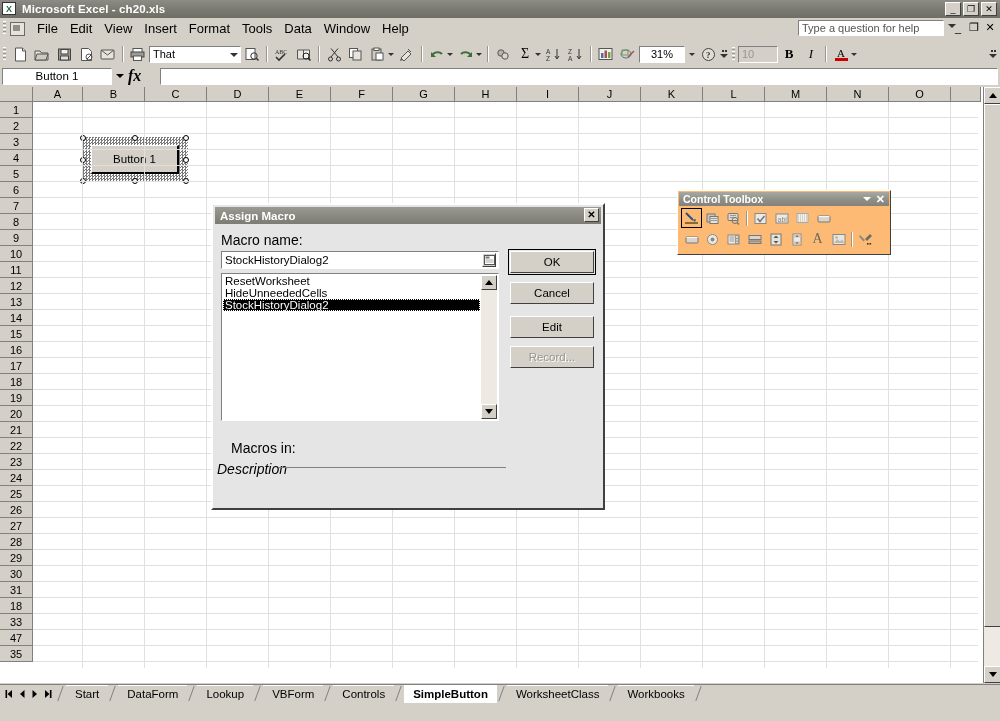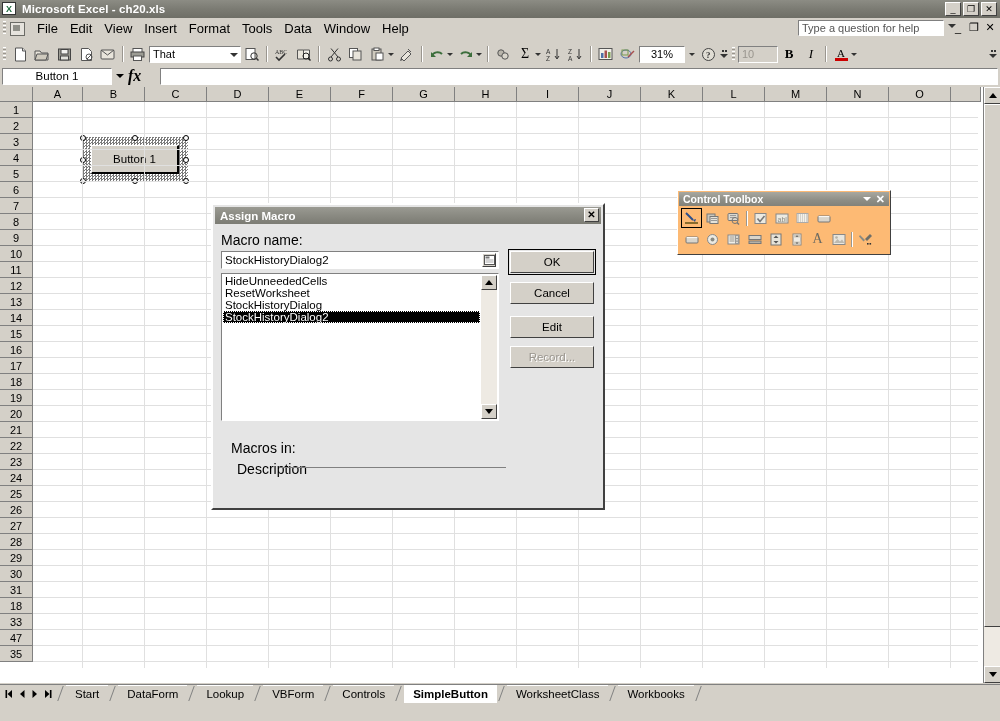--- a/index.html
+++ b/index.html
@@ -988,47 +988,44 @@
             <rect x="1.5" y="1.5" width="4" height="2" fill="#777"></rect>
             <rect x="1.5" y="4.5" width="8" height="1" fill="#aaa"></rect>
             <rect x="1.5" y="6.5" width="8" height="1" fill="#aaa"></rect>
           </svg>
       </div>
     </div>
 
     <div class="macro-list">
       <div class="mlist-items" id="mlist">
           <div class="mli">
-            <span>HideUnneededCells</span>
-          </div>
-          <div class="mli">
             <span>ResetWorksheet</span>
           </div>
           <div class="mli">
-            <span>StockHistoryDialog</span>
+            <span>HideUnneededCells</span>
           </div>
           <div class="mli sel">
             <span>StockHistoryDialog2</span>
           </div>
         </div>
       <div class="mlist-sb">
         <div class="sb-btn" style="width:16px;height:15px;">
             <div class="arw-up"></div>
           </div>
         <div style="position:absolute;left:0;bottom:0;width:16px;height:15px;">
           <div class="sb-btn" style="width:16px;height:15px;">
               <div class="arw-dn"></div>
             </div>
         </div>
       </div>
     </div>
 
     <div class="dlg-label" style="left:18px;top:235px;text-align:center;">Macros in:</div>
 
-    <div class="dlg-label" style="left:24px;top:256px;">Description</div>
+    <div class="dlg-label" style="left:4px;top:256px;font-style:italic;">Description</div>
     <div class="desc-line"></div>
     <div class="dlg-label" style="left:10px;top:274px;"></div>
 
     <div class="dlg-btn default" style="left:297px;top:46px;">
       <span>OK</span>
     </div>
     <div class="dlg-btn" style="left:297px;top:77px;">
       <span>Cancel</span>
     </div>
     <div class="dlg-btn" style="left:297px;top:111px;">

